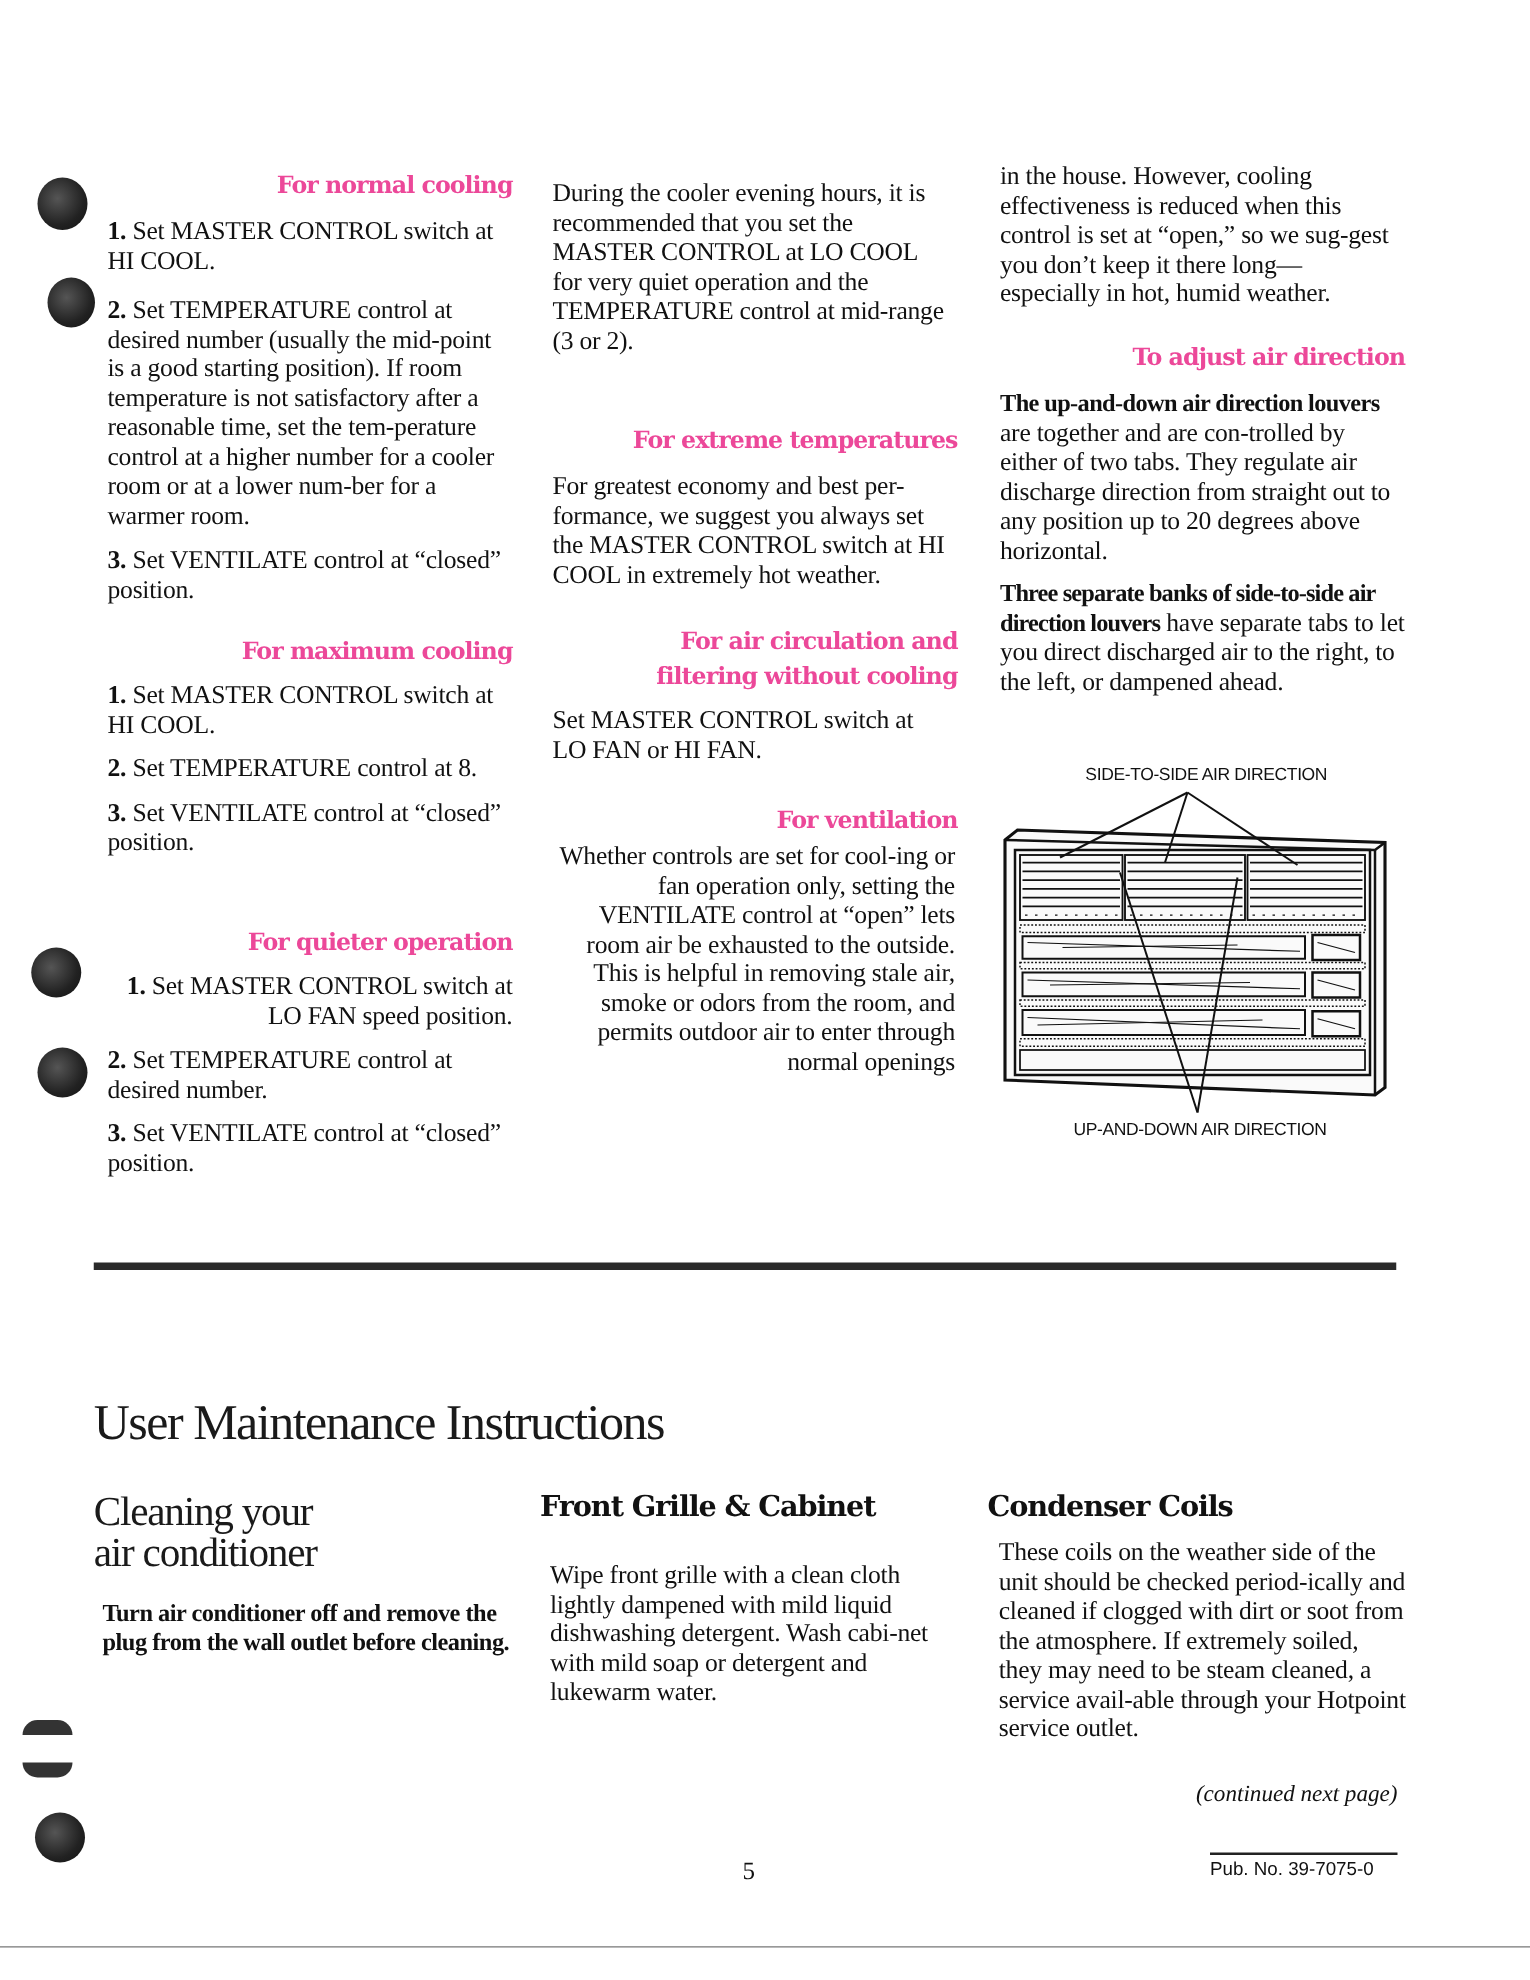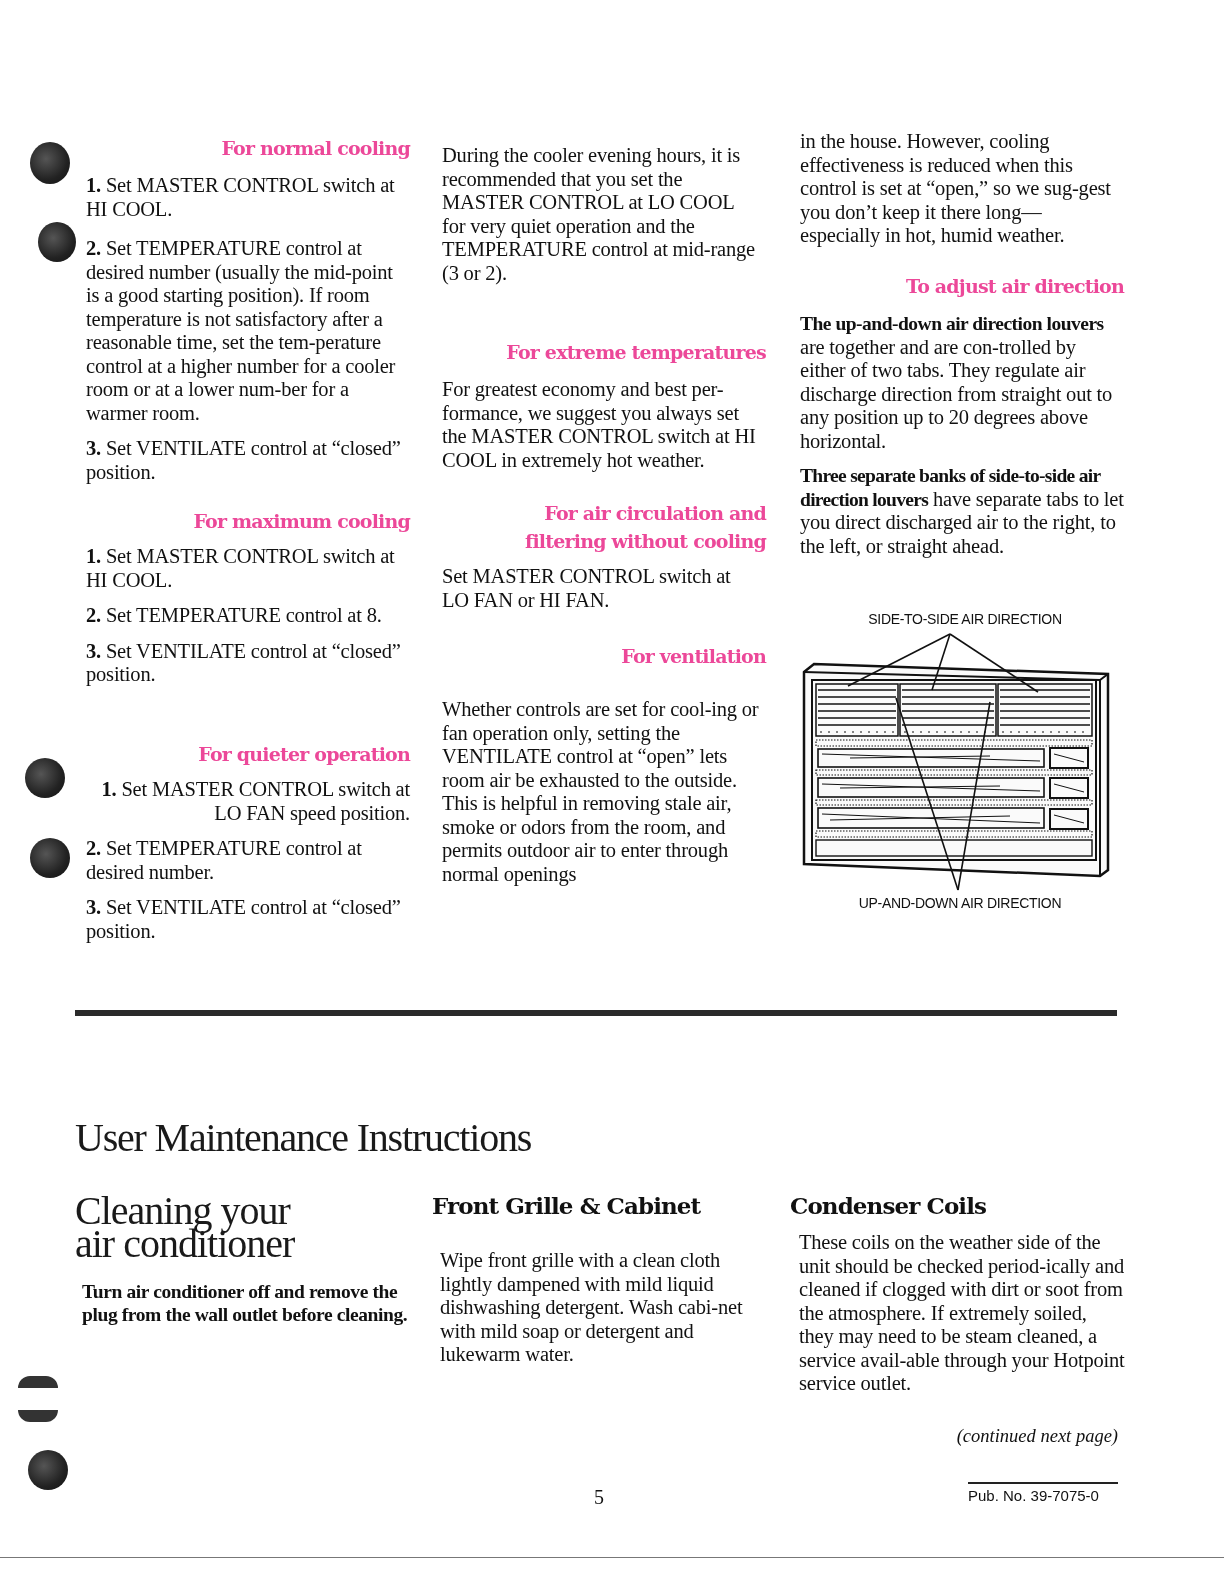--- a/index.html
+++ b/index.html
@@ -5,21 +5,21 @@
   html, body { margin: 0; padding: 0; background: #ffffff; }
   body { width: 1224px; height: 1584px; position: relative; overflow: hidden; color: #111; font-family: "Liberation Serif", "DejaVu Serif", serif; }
   .abs { position: absolute; }
   .h2 { font-family: "DejaVu Serif", "Liberation Serif", serif; font-weight: bold; font-size: 19px; letter-spacing: -0.8px; line-height: 28px; margin: 0; color: #ec4899; text-align: right; }
   .body { font-size: 20.5px; line-height: 23.5px; margin: 0; letter-spacing: -0.2px; }
   .step { margin: 0; font-size: 20.5px; line-height: 23.5px; letter-spacing: -0.2px; }
   .step b { font-weight: bold; }
   .dot { position: absolute; border-radius: 50%; background: radial-gradient(circle at 40% 40%, #555 0%, #222 60%, #111 100%); }
   .caption { font-family: "Liberation Sans", "DejaVu Sans", sans-serif; font-size: 14px; letter-spacing: -0.3px; text-align: center; }
   .big-title { font-family: "Liberation Serif", "DejaVu Serif", serif; font-size: 40px; letter-spacing: -1.2px; color: #1a1a1a; font-weight: normal; margin: 0; }
-  .sub-title { font-family: "Liberation Serif", "DejaVu Serif", serif; font-size: 40px; line-height: 33px; letter-spacing: -1px; color: #1a1a1a; margin: 0; font-weight: normal; }
+  .sub-title { font-family: "Liberation Serif", "DejaVu Serif", serif; font-size: 33px; line-height: 33px; letter-spacing: -1px; color: #1a1a1a; margin: 0; font-weight: normal; }
   .h3 { font-family: "DejaVu Serif", "Liberation Serif", serif; font-weight: bold; font-size: 23px; letter-spacing: -0.9px; margin: 0; }
   .warn { font-family: "Liberation Serif", serif; font-weight: bold; font-size: 19.5px; line-height: 23px; letter-spacing: -0.4px; margin: 0; }
   .rule { position: absolute; background: #222; }
   .pub { font-family: "Liberation Sans", "DejaVu Sans", sans-serif; font-size: 15px; }
 </style>
 </head>
 <body>
 
 <div class="dot" style="left:30px;top:142px;width:40px;height:42px;"></div>
 <div class="dot" style="left:38px;top:222px;width:38px;height:40px;"></div>
@@ -65,29 +65,29 @@
   <p class="body" style="margin-top:12px;margin-left:6px;width:320px;">For greatest economy and best per-formance, we suggest you always set the MASTER CONTROL switch at HI COOL in extremely hot weather.</p>
 </section>
 
 <section class="abs" style="left:436px;top:499px;width:330px;">
   <h2 class="h2"><span>For air circulation and</span><br><span>filtering without cooling</span></h2>
   <p class="body" style="margin-top:10px;margin-left:6px;width:320px;">Set MASTER CONTROL switch at LO FAN or HI FAN.</p>
 </section>
 
 <section class="abs" style="left:436px;top:642px;width:330px;">
   <h2 class="h2">For ventilation</h2>
-  <p class="body" style="margin-top:28px;margin-left:6px;width:322px;">Whether controls are set for cool-ing or fan operation only, setting the VENTILATE control at “open” lets room air be exhausted to the outside. This is helpful in removing stale air, smoke or odors from the room, and permits outdoor air to enter through normal openings</p>
+  <p class="body" style="margin-top:4px;margin-left:6px;width:322px;text-align:right;">Whether controls are set for cool-ing or fan operation only, setting the VENTILATE control at “open” lets room air be exhausted to the outside. This is helpful in removing stale air, smoke or odors from the room, and permits outdoor air to enter through normal openings</p>
 </section>
 
 <p class="abs body" style="left:800px;top:130px;width:318px;">in the house. However, cooling effectiveness is reduced when this control is set at “open,” so we sug-gest you don’t keep it there long—especially in hot, humid weather.</p>
 
 <section class="abs" style="left:794px;top:272px;width:330px;">
   <h2 class="h2">To adjust air direction</h2>
   <p class="body" style="margin-top:12px;margin-left:6px;width:322px;"><b style="font-size:19.5px;letter-spacing:-0.5px;">The up-and-down air direction louvers</b><span> are together and are con-trolled by either of two tabs. They regulate air discharge direction from straight out to any position up to 20 degrees above horizontal.</span></p>
-  <p class="body" style="margin-top:11px;margin-left:6px;width:324px;"><b style="font-size:19.5px;letter-spacing:-0.7px;">Three separate banks of side-to-side air direction louvers</b><span> have separate tabs to let you direct discharged air to the right, to the left, or straight ahead.</span></p>
+  <p class="body" style="margin-top:11px;margin-left:6px;width:324px;"><b style="font-size:19.5px;letter-spacing:-0.7px;">Three separate banks of side-to-side air direction louvers</b><span> have separate tabs to let you direct discharged air to the right, to the left, or dampened ahead.</span></p>
 </section>
 
 <div class="abs caption" style="left:820px;top:611px;width:290px;">SIDE-TO-SIDE AIR DIRECTION</div>
 <svg class="abs" style="left:790px;top:628px;" width="330" height="270" viewBox="0 0 330 270">
   <g fill="none" stroke="#111">
 
     <polygon points="14,44 24,36 318,46 318,242 310,248 14,236" stroke-width="2.5" fill="#fafafa"></polygon>
     <polyline points="310,52 310,248" stroke-width="2"></polyline>
     <polyline points="14,44 310,52 318,46" stroke-width="2"></polyline>
     <rect x="22" y="52" width="284" height="180" stroke-width="2"></rect>

